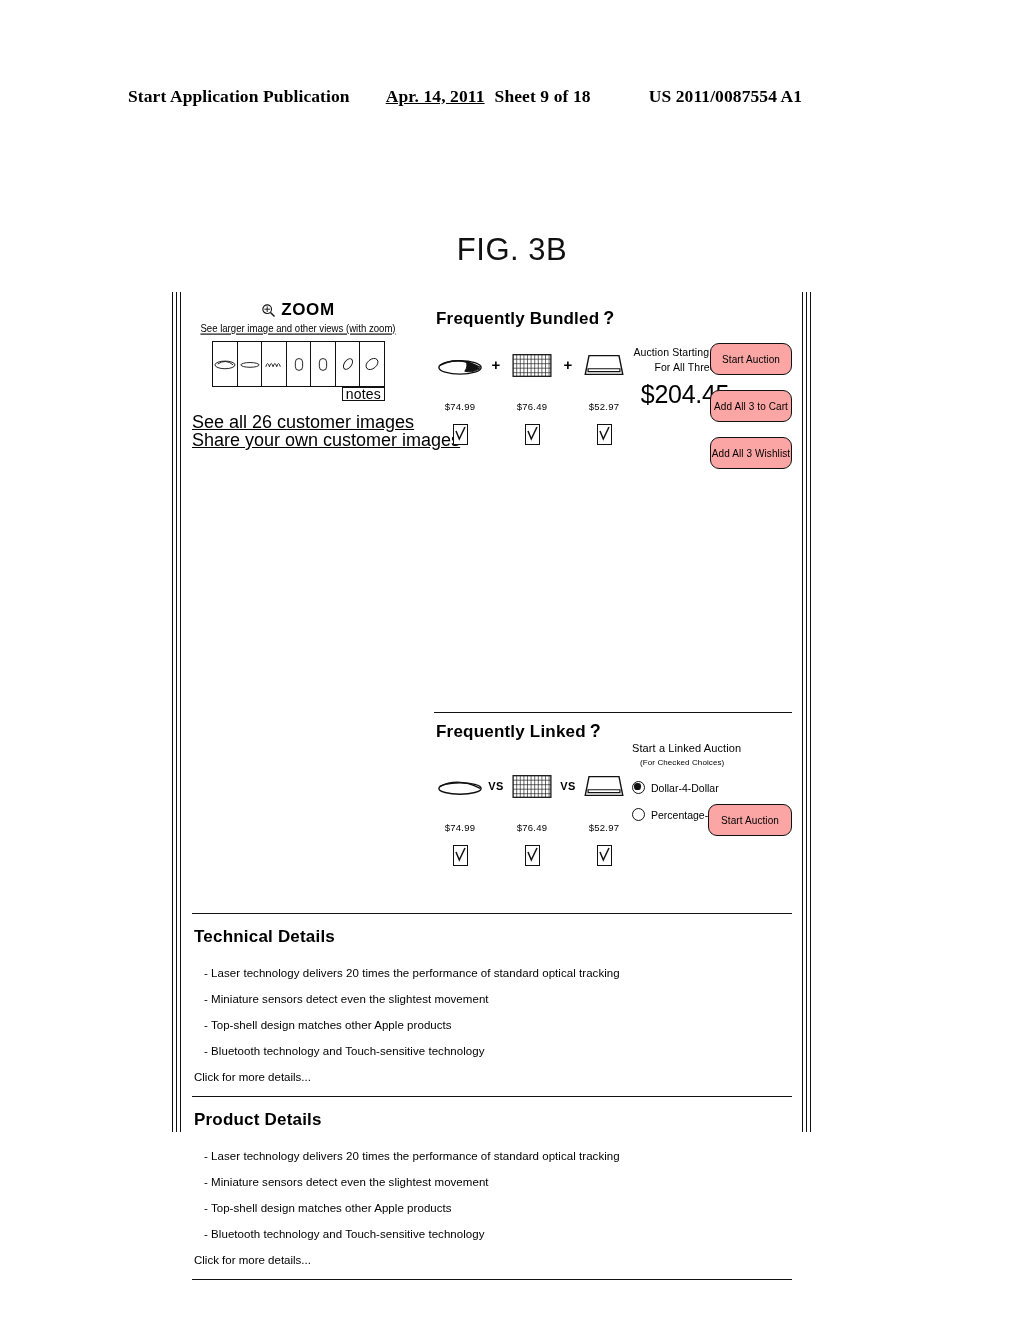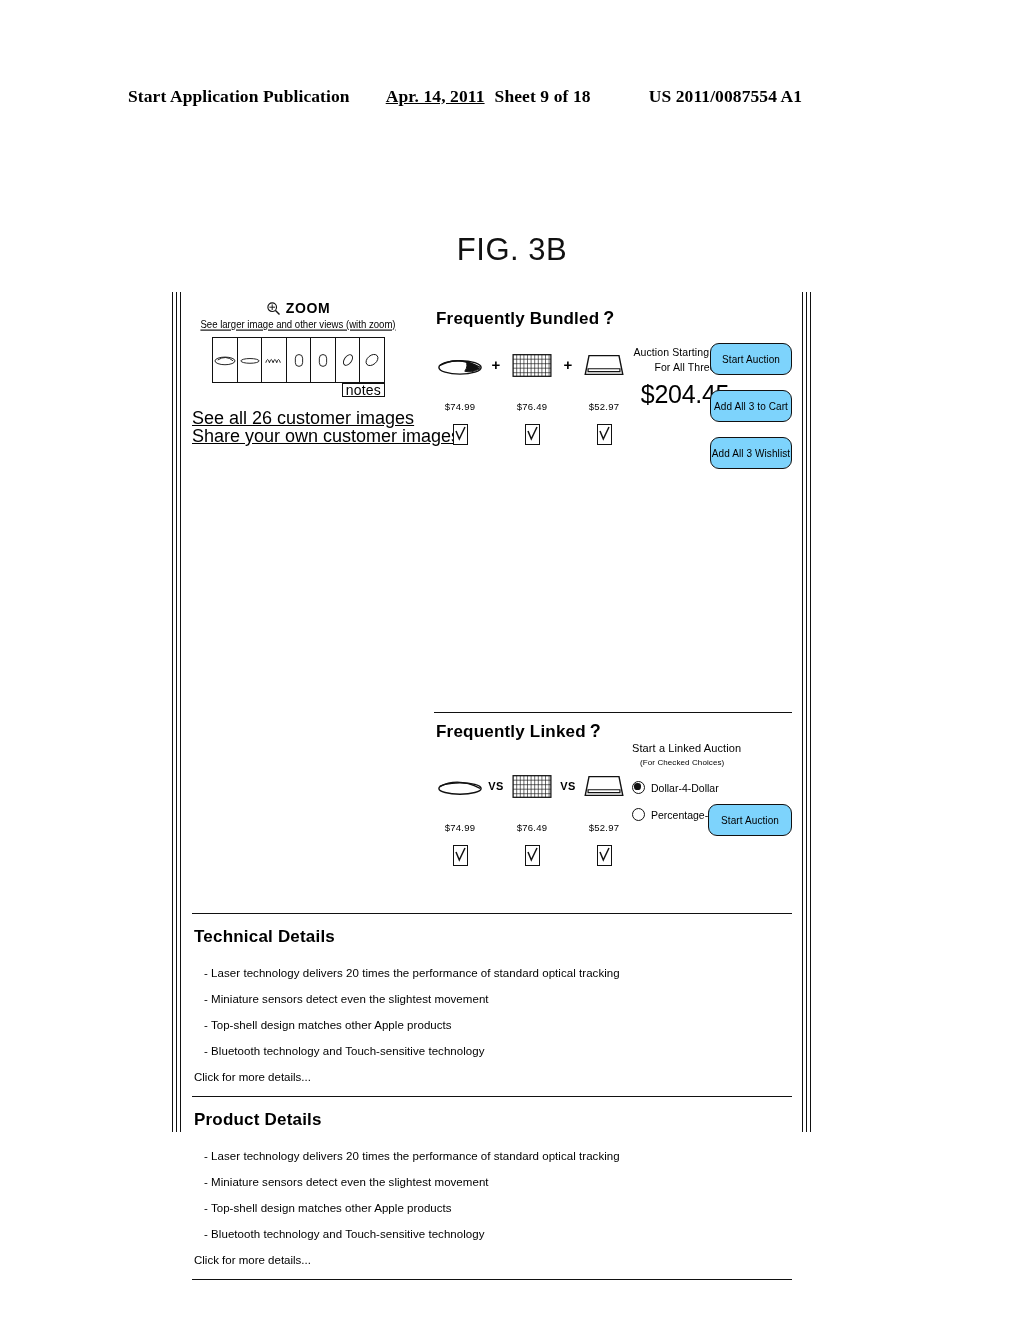--- a/index.html
+++ b/index.html
@@ -92,21 +92,21 @@
     position: absolute;
     left: 0; top: 8px;
     width: 212px;
     text-align: center;
   }
   .zoom-title {
     display: flex;
     justify-content: center;
     align-items: center;
     gap: 5px;
-    font-size: 14px;
+    font-size: 17px;
     font-weight: bold;
     letter-spacing: .6px;
     font-family: "Liberation Sans", sans-serif;
   }
   .mag-icon { display: inline-block; width: 15px; height: 15px; }
   .zoom-sub {
     margin-top: 3px;
     font-size: 9.6px;
     text-decoration: underline;
     white-space: nowrap;
@@ -243,21 +243,21 @@
   }
   .btn {
     border: 1.5px solid #111;
     border-radius: 9px;
     height: 30px;
     display: flex;
     align-items: center;
     justify-content: center;
     font-size: 10px;
     letter-spacing: .1px;
-    background: #7dd3fc;
+    background: #fca5a5;
     margin-bottom: 15px;
     white-space: nowrap;
   }
 
   
   .linked-opts {
     position: absolute;
     left: 198px;
     top: 6px;
     width: 110px;

